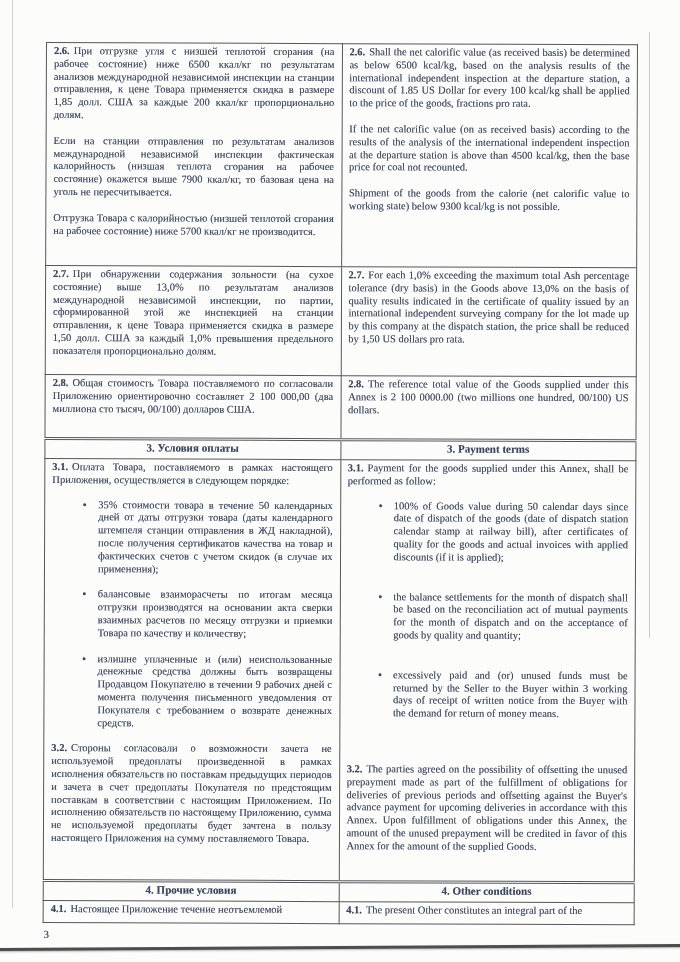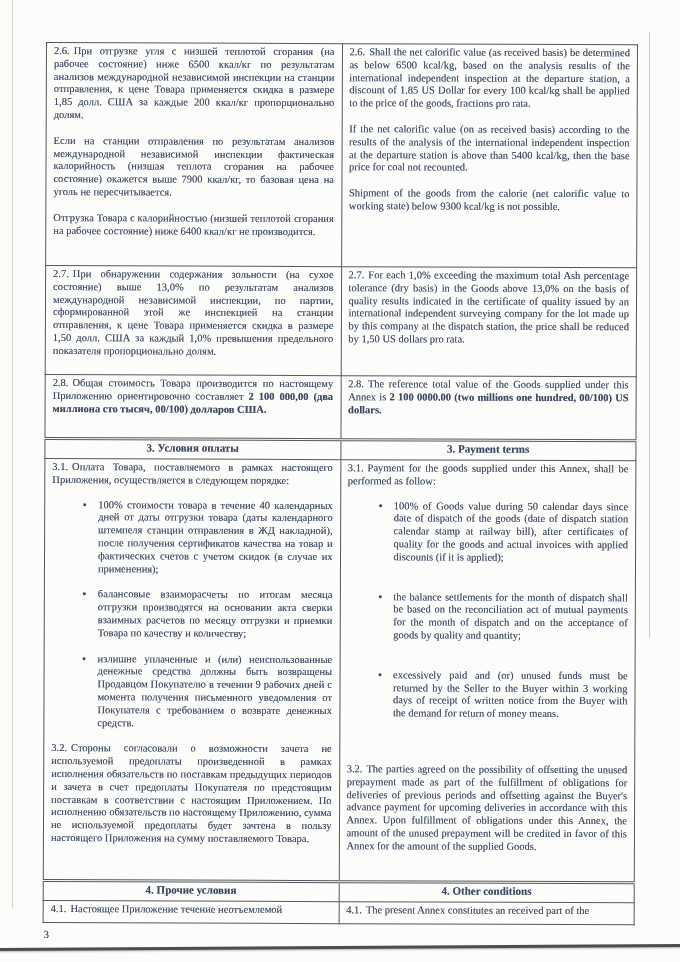--- a/index.html
+++ b/index.html
@@ -30,22 +30,22 @@
   tr.r27 td{height:102px}
   tr.r28 td{height:56px}
   tr.r31 td{height:414px}
   tr.r41 td{height:15px}
   tr.hdr-row td{
     height:15px;text-align:center;font-weight:bold;font-size:11px;
     padding:1px 4px 2px 4px;border-top:3px double #56575c;
   }
   p{margin:0}
   p + p{margin-top:13px}
-  .num{font-weight:normal;margin-right:4px}
-  .amount{font-weight:bold}
+  .num{font-weight:bold;margin-right:4px}
+  .amount{font-weight:normal}
   ul{margin:12px 0 0 0;padding-left:44px;}
   li{margin-bottom:13px;padding-left:2px;}
   td.en li{margin-bottom:27px;}
   td.en .p32{margin-top:43px;}
   .pageno{margin:5px 0 0 1px;font-size:11px;color:#3a4660;text-shadow:0 0 .6px rgba(58,70,96,.5);}
 </style>
 </head>
 <body>
 
 <div class="scan-page">
@@ -53,59 +53,59 @@
   <div class="edge-line-right"></div>
 
   <div class="doc">
     <table class="contract">
 
       <tbody>
           <tr class="r26">
         <td class="ru">
           <p><b class="num">2.6.</b><span>При отгрузке угля с низшей теплотой сгорания (на рабочее состояние) ниже 6500 ккал/кг по результатам анализов международной независимой инспекции на станции отправления, к цене Товара применяется скидка в размере 1,85 долл. США за каждые 200 ккал/кг пропорционально долям.</span></p>
           <p><span>Если на станции отправления по результатам анализов международной независимой инспекции фактическая калорийность (низшая теплота сгорания на рабочее состояние) окажется выше 7900 ккал/кг, то базовая цена на уголь не пересчитывается.</span></p>
-          <p><span>Отгрузка Товара с калорийностью (низшей теплотой сгорания на рабочее состояние) ниже 6400 ккал/кг не производится.</span></p>
+          <p><span>Отгрузка Товара с калорийностью (низшей теплотой сгорания на рабочее состояние) ниже 5700 ккал/кг не производится.</span></p>
         </td>
         <td class="en">
           <p><b class="num">2.6.</b><span>Shall the net calorific value (as received basis) be determined as below 6500 kcal/kg, based on the analysis results of the international independent inspection at the departure station, a discount of 1.85 US Dollar for every 100 kcal/kg shall be applied to the price of the goods, fractions pro rata.</span></p>
-          <p><span>If the net calorific value (on as received basis) according to the results of the analysis of the international independent inspection at the departure station is above than 5400 kcal/kg, then the base price for coal not recounted.</span></p>
+          <p><span>If the net calorific value (on as received basis) according to the results of the analysis of the international independent inspection at the departure station is above than 4500 kcal/kg, then the base price for coal not recounted.</span></p>
           <p><span>Shipment of the goods from the calorie (net calorific value to working state) below 9300 kcal/kg is not possible.</span></p>
         </td>
       </tr>
 
       <tr class="r27">
         <td class="ru">
           <p><b class="num">2.7.</b><span>При обнаружении содержания зольности (на сухое состояние) выше 13,0% по результатам анализов международной независимой инспекции, по партии, сформированной этой же инспекцией на станции отправления, к цене Товара применяется скидка в размере 1,50 долл. США за каждый 1,0% превышения предельного показателя пропорционально долям.</span></p>
         </td>
         <td class="en">
           <p><b class="num">2.7.</b><span>For each 1,0% exceeding the maximum total Ash percentage tolerance (dry basis) in the Goods above 13,0% on the basis of quality results indicated in the certificate of quality issued by an international independent surveying company for the lot made up by this company at the dispatch station, the price shall be reduced by 1,50 US dollars pro rata.</span></p>
         </td>
       </tr>
 
       <tr class="r28">
         <td class="ru">
-          <p><b class="num">2.8.</b><span>Общая стоимость Товара производится по настоящему Приложению ориентировочно составляет</span>
+          <p><b class="num">2.8.</b><span>Общая стоимость Товара поставляемого по согласовали Приложению ориентировочно составляет</span>
           <b class="amount">2 100 000,00 (два миллиона сто тысяч, 00/100) долларов США.</b></p>
         </td>
         <td class="en">
           <p><b class="num">2.8.</b><span>The reference total value of the Goods supplied under this Annex is</span>
           <b class="amount">2 100 0000.00 (two millions one hundred, 00/100) US dollars.</b></p>
         </td>
       </tr>
 
       <tr class="hdr-row">
         <td class="ru">3. Условия оплаты</td>
         <td class="en">3. Payment terms</td>
       </tr>
 
       <tr class="r31">
         <td class="ru">
           <p><b class="num">3.1.</b><span>Оплата Товара, поставляемого в рамках настоящего Приложения, осуществляется в следующем порядке:</span></p>
           <ul>
-            <li>100% стоимости товара в течение 40 календарных дней от даты отгрузки товара (даты календарного штемпеля станции отправления в ЖД накладной), после получения сертификатов качества на товар и фактических счетов с учетом скидок (в случае их применения);</li>
+            <li>35% стоимости товара в течение 50 календарных дней от даты отгрузки товара (даты календарного штемпеля станции отправления в ЖД накладной), после получения сертификатов качества на товар и фактических счетов с учетом скидок (в случае их применения);</li>
             <li>балансовые взаиморасчеты по итогам месяца отгрузки производятся на основании акта сверки взаимных расчетов по месяцу отгрузки и приемки Товара по качеству и количеству;</li>
             <li>излишне уплаченные и (или) неиспользованные денежные средства должны быть возвращены Продавцом Покупателю в течении 9 рабочих дней с момента получения письменного уведомления от Покупателя с требованием о возврате денежных средств.</li>
           </ul>
           <p class="p32"><b class="num">3.2.</b><span>Стороны согласовали о возможности зачета не используемой предоплаты произведенной в рамках исполнения обязательств по поставкам предыдущих периодов и зачета в счет предоплаты Покупателя по предстоящим поставкам в соответствии с настоящим Приложением. По исполнению обязательств по настоящему Приложению, сумма не используемой предоплаты будет зачтена в пользу настоящего Приложения на сумму поставляемого Товара.</span></p>
         </td>
         <td class="en">
           <p><b class="num">3.1.</b><span>Payment for the goods supplied under this Annex, shall be performed as follow:</span></p>
           <ul>
             <li>100% of Goods value during 50 calendar days since date of dispatch of the goods (date of dispatch station calendar stamp at railway bill), after certificates of quality for the goods and actual invoices with applied discounts (if it is applied);</li>
             <li>the balance settlements for the month of dispatch shall be based on the reconciliation act of mutual payments for the month of dispatch and on the acceptance of goods by quality and quantity;</li>
@@ -118,21 +118,21 @@
       <tr class="hdr-row">
         <td class="ru">4. Прочие условия</td>
         <td class="en">4. Other conditions</td>
       </tr>
 
       <tr class="r41">
         <td class="ru">
           <p><b class="num">4.1.</b><span>Настоящее Приложение течение неотъемлемой</span></p>
         </td>
         <td class="en">
-          <p><b class="num">4.1.</b><span>The present Annex constitutes an received part of the</span></p>
+          <p><b class="num">4.1.</b><span>The present Other constitutes an integral part of the</span></p>
         </td>
       </tr>
 
     </tbody>
       </table>
     <div class="pageno">3</div>
   </div>
 
   <div class="scan-bottom-band"></div>
 </div>

